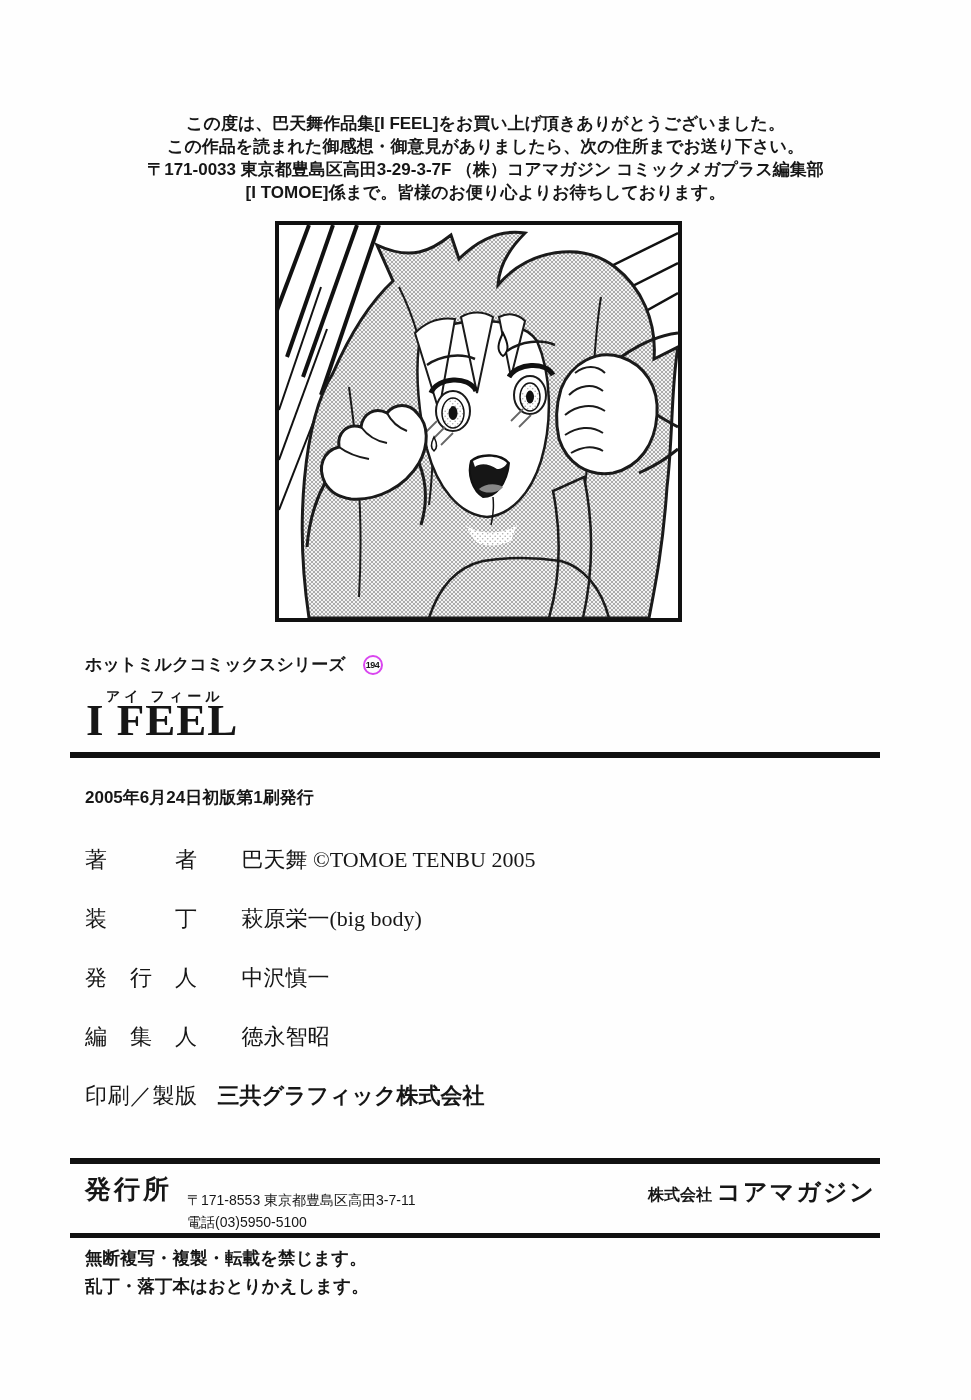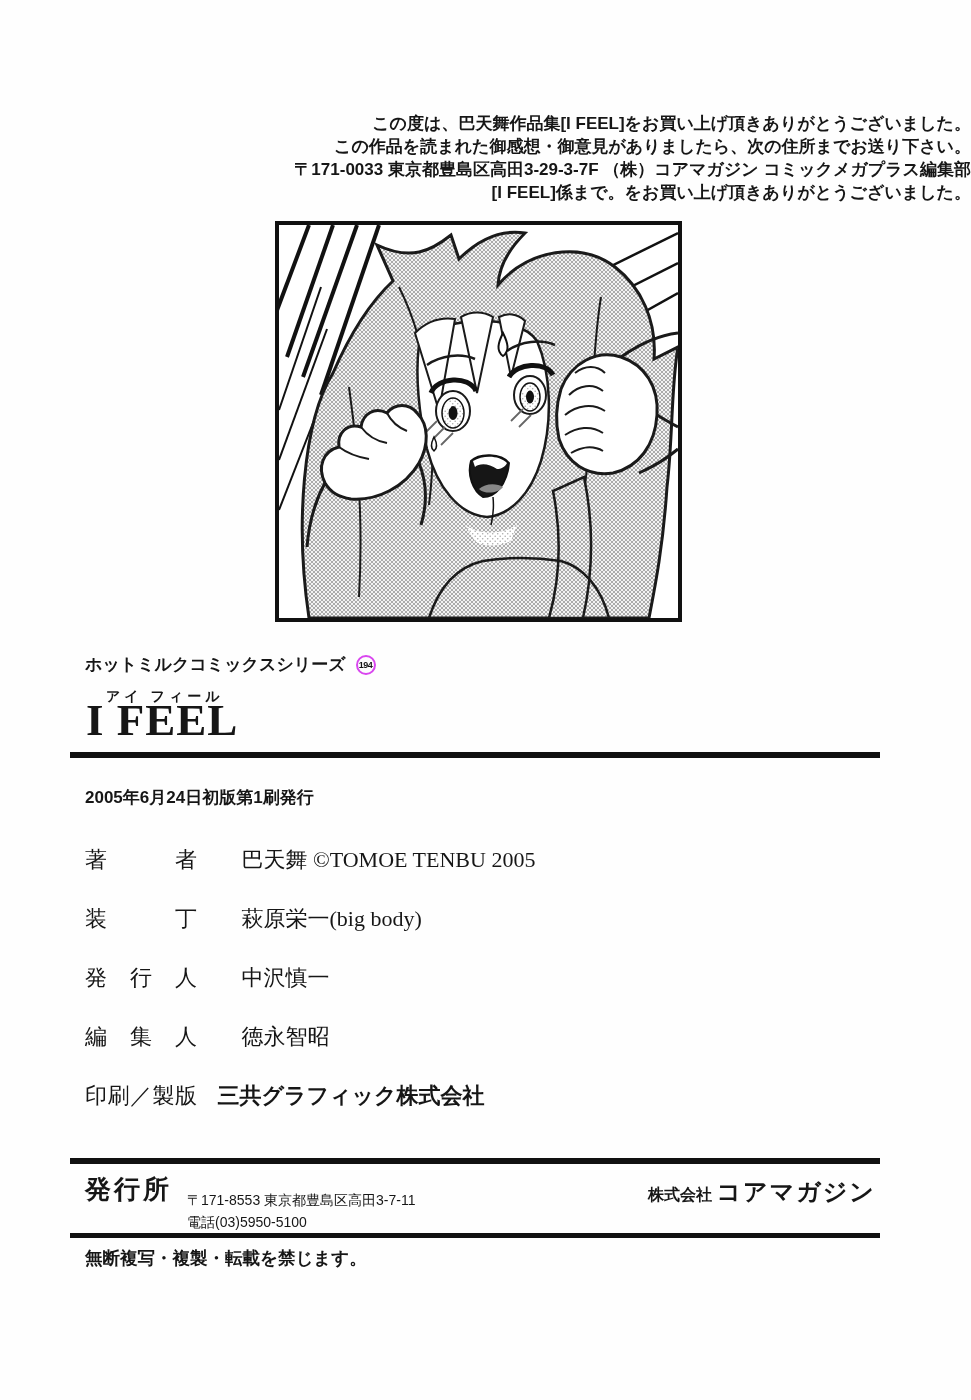--- a/index.html
+++ b/index.html
@@ -3,33 +3,33 @@
 <meta charset="utf-8">
 <style>
   html,body{margin:0;padding:0;background:#dcdcda;}
   .page{
     position:relative;width:971px;height:1400px;background:#fefefe;
     font-family:"Liberation Sans",sans-serif;color:#161616;overflow:hidden;
     box-shadow:0 0 6px rgba(0,0,0,.25);
   }
   
   .notice{
-    position:absolute;top:112px;left:0;width:100%;text-align:right;
+    position:absolute;top:112px;left:0;width:100%;text-align:center;
     font-weight:bold;font-size:17px;line-height:23px;letter-spacing:0;
   }
   
   .artwork{
     position:absolute;left:275px;top:221px;width:399px;height:393px;
     border:4px solid #111;background:#fff;
   }
   .artwork svg{display:block;}
   
   .series{
     position:absolute;left:85px;top:653px;font-size:17px;font-weight:bold;
-    display:flex;align-items:center;gap:10px;
+    display:flex;align-items:center;gap:17px;
   }
   .series-num{
     display:inline-flex;align-items:center;justify-content:center;
     width:20px;height:20px;border:2px solid #d946ef;border-radius:50%;
     font-size:9px;font-weight:bold;letter-spacing:-0.5px;box-sizing:border-box;
   }
   .furigana{
     position:absolute;left:106px;top:688px;font-size:14px;font-weight:bold;
     letter-spacing:4px;
   }
@@ -64,21 +64,21 @@
 </style>
 </head>
 <body>
 
 <div class="page">
 
   <div class="notice">
     <div>この度は、巴天舞作品集[I FEEL]をお買い上げ頂きありがとうございました。</div>
     <div>この作品を読まれた御感想・御意見がありましたら、次の住所までお送り下さい。</div>
     <div>〒171-0033 東京都豊島区高田3-29-3-7F （株）コアマガジン コミックメガプラス編集部</div>
-    <div>[I FEEL]係まで。をお買い上げ頂きありがとうございました。</div>
+    <div>[I TOMOE]係まで。皆様のお便り心よりお待ちしております。</div>
   </div>
 
   <div class="artwork">
     <svg viewBox="0 0 399 393" width="399" height="393">
       <defs>
         <pattern id="tone" width="4" height="4" patternUnits="userSpaceOnUse">
           <rect width="4" height="4" fill="#f3f3f3"></rect>
           <circle cx="1" cy="1" r="0.95" fill="#8d8d8d"></circle>
           <circle cx="3" cy="3" r="0.95" fill="#8d8d8d"></circle>
         </pattern>
@@ -257,15 +257,16 @@
     <div>電話(03)5950-5100</div>
   </div>
   <div class="pub-company">
     <span class="pub-company-prefix">株式会社</span>
     <span class="pub-company-name">コアマガジン</span>
   </div>
   <div class="rule rule-pub-bottom"></div>
 
   <div class="notices">
     <div>無断複写・複製・転載を禁じます。</div>
+    <div>乱丁・落丁本はおとりかえします。</div>
   </div>
 
 </div>
 
 </body></html>

